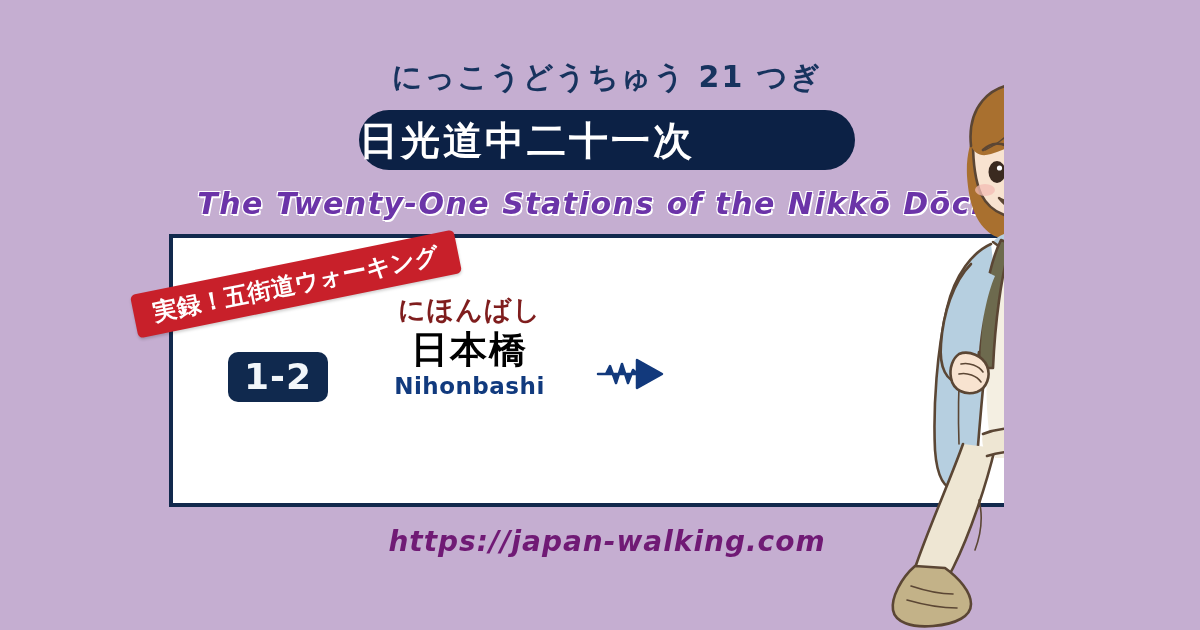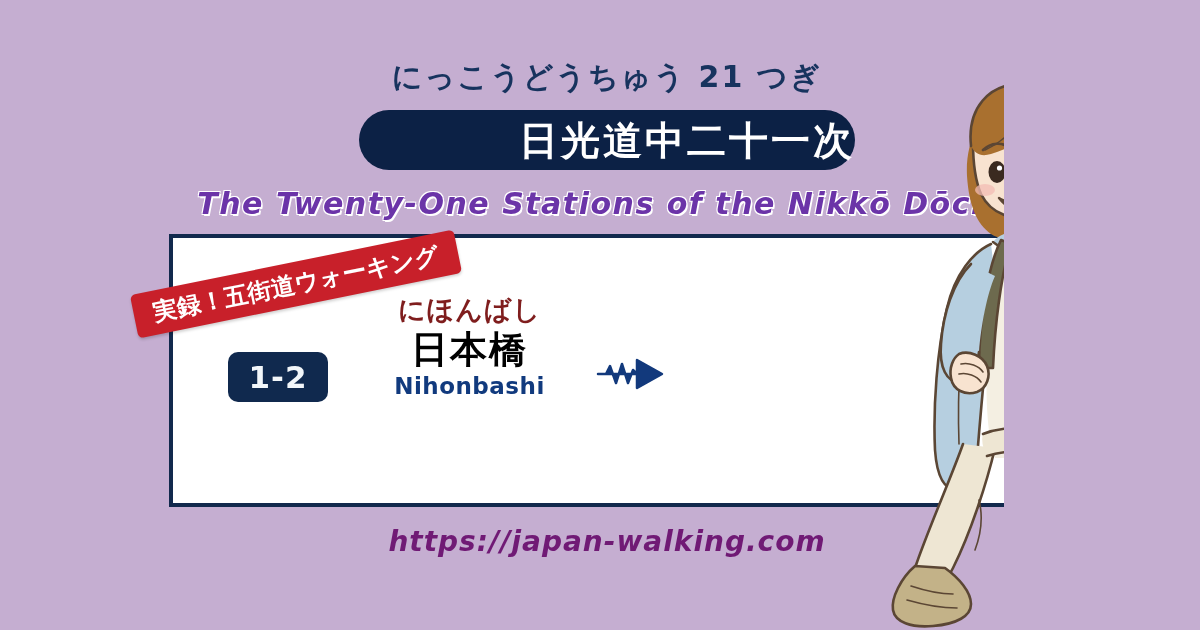--- a/index.html
+++ b/index.html
@@ -28,21 +28,21 @@
     font-family:"DejaVu Sans","Liberation Sans",sans-serif;
   }
 
   
   .title-pill {
     position:absolute;
     left:352px; top:110px;
     width:496px; height:60px;
     background:#0c2145;
     border-radius:32px;
-    display:flex; align-items:center; justify-content:flex-end;
+    display:flex; align-items:center; justify-content:flex-start;
   }
   .title-pill span {
     color:#ffffff;
     font-size:39px;
     font-weight:bold;
     letter-spacing:3px;
     line-height:1;
     font-family:"DejaVu Sans","Liberation Sans",sans-serif;
   }
 
@@ -99,21 +99,21 @@
     position:absolute;
     left:221px; top:352px;
     width:100px; height:50px;
     background:#10294e;
     border-radius:10px;
     display:flex; align-items:center; justify-content:center;
     z-index:6;
   }
   .leg-badge span {
     color:#f2f6fa;
-    font-size:31px;
+    font-size:36px;
     font-weight:bold;
     letter-spacing:1px;
     line-height:1;
     font-family:"DejaVu Sans","Liberation Sans",sans-serif;
   }
 
   
   .station {
     position:absolute;
     text-align:center;

